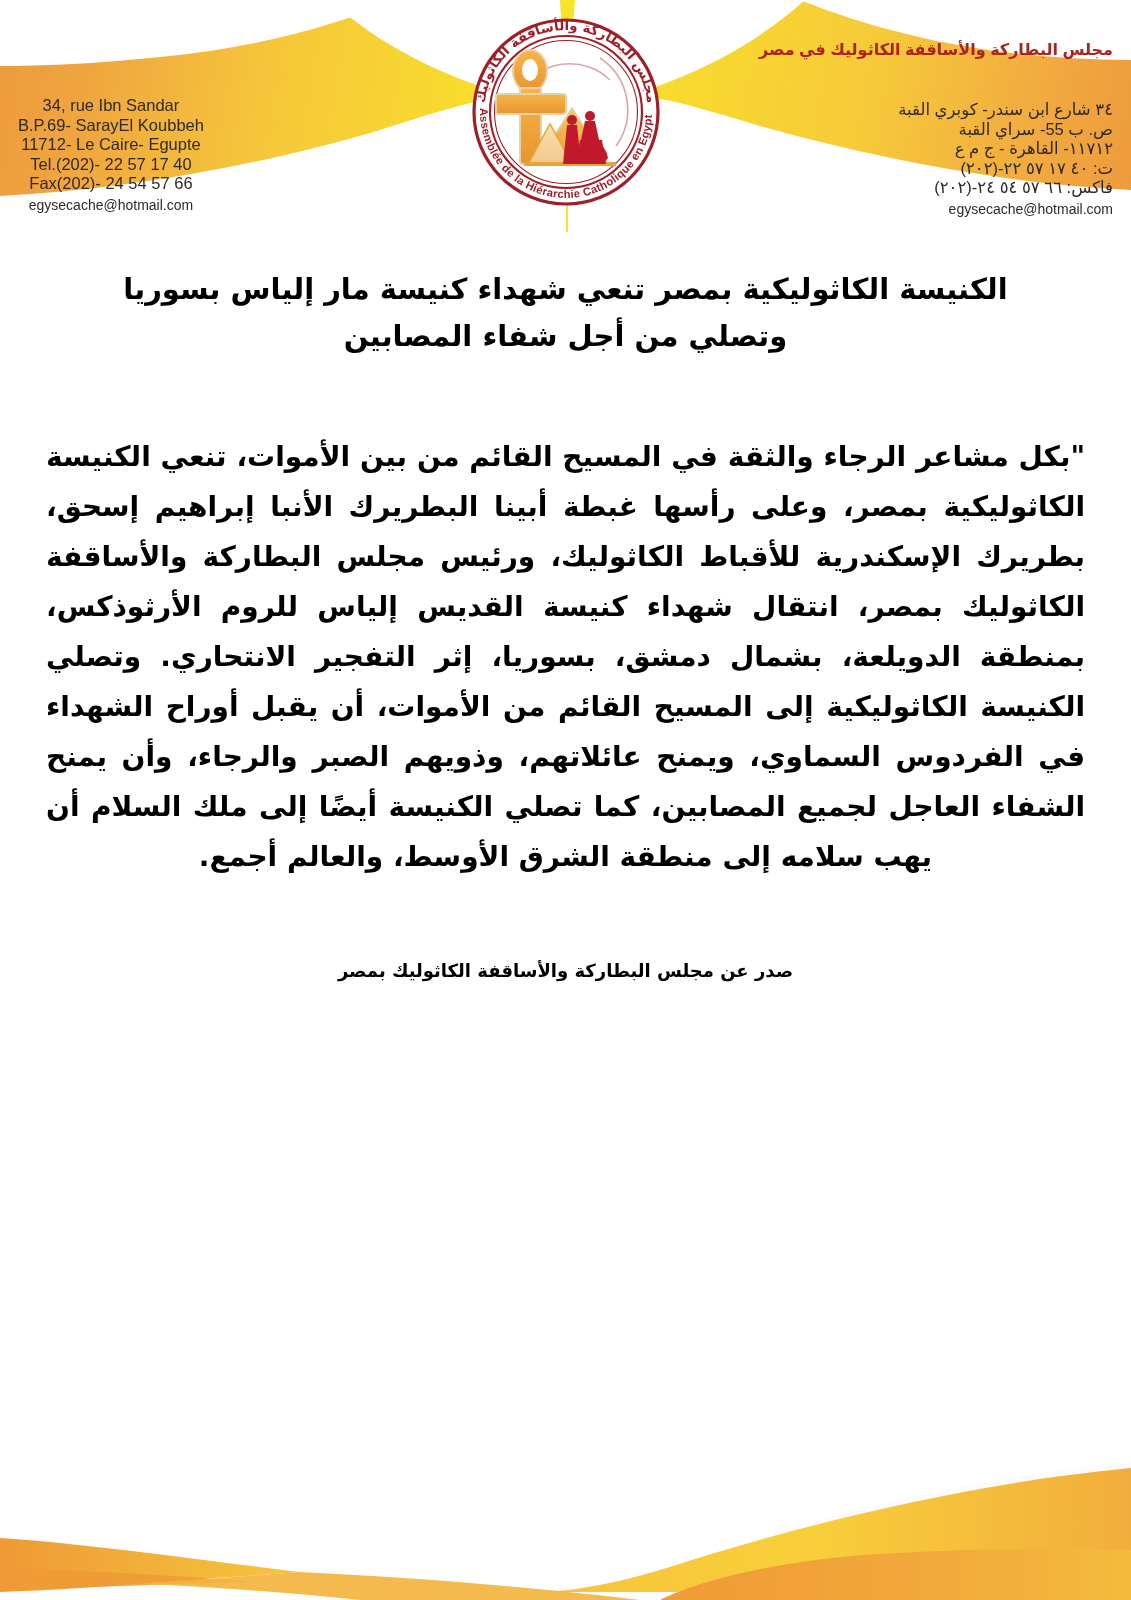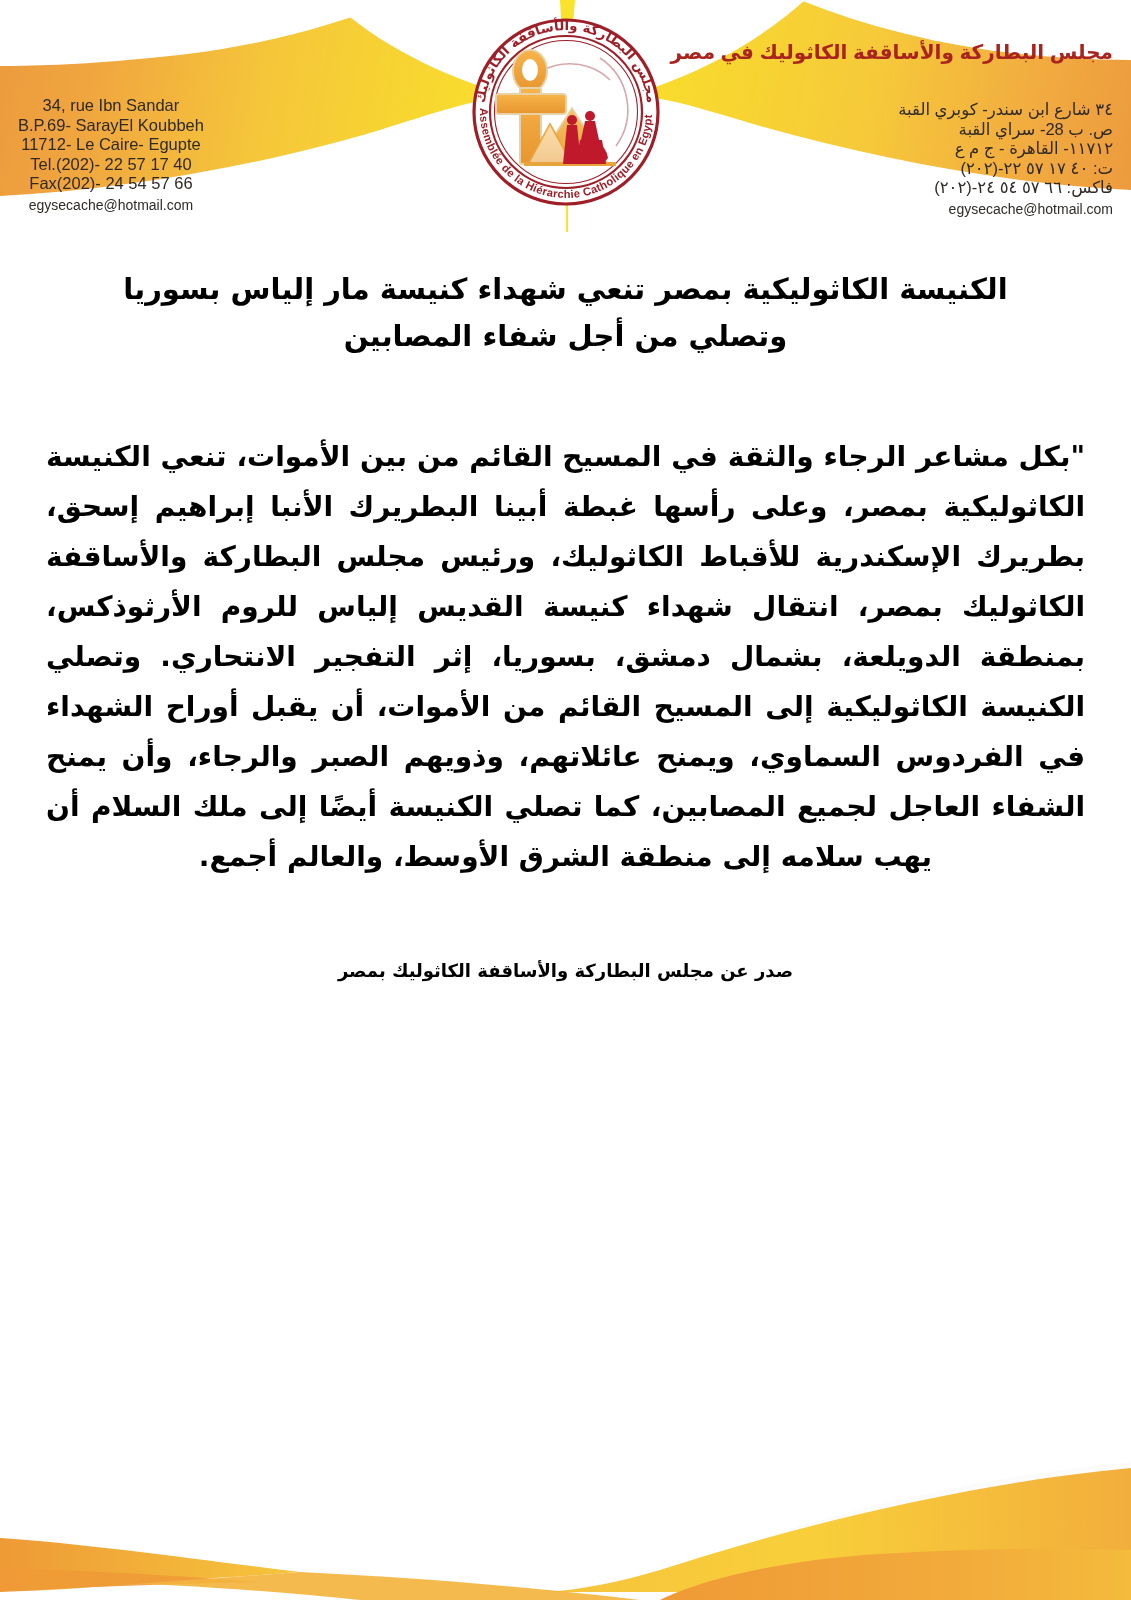--- a/index.html
+++ b/index.html
@@ -57,21 +57,21 @@
     letter-spacing: -0.2px;
     direction: ltr;
     text-align: left;
     white-space: nowrap;
   }
   .lh-right-title {
     position: absolute;
     right: 18px;
     top: 40px;
     color: #a9231f;
-    font-size: 20px;
+    font-size: 16px;
     font-weight: bold;
     direction: rtl;
     text-align: right;
     white-space: nowrap;
   }
   .lh-left-addr {
     position: absolute;
     left: 18px;
     top: 96px;
     direction: ltr;
@@ -202,21 +202,21 @@
     <div>34, rue Ibn Sandar</div>
     <div>B.P.69- SarayEl Koubbeh</div>
     <div>11712- Le Caire- Egupte</div>
     <div>Tel.(202)- 22 57 17 40</div>
     <div>Fax(202)- 24 54 57 66</div>
     <div class="mail">egysecache@hotmail.com</div>
   </div>
 
   <div class="lh-right-addr">
     <div>٣٤ شارع ابن سندر- كوبري القبة</div>
-    <div>ص. ب 28- سراي القبة</div>
+    <div>ص. ب 55- سراي القبة</div>
     <div>١١٧١٢- القاهرة - ج م ع</div>
     <div>ت: ٤٠ ١٧ ٥٧ ٢٢-(٢٠٢)</div>
     <div>فاكس: ٦٦ ٥٧ ٥٤ ٢٤-(٢٠٢)</div>
     <div class="mail">egysecache@hotmail.com</div>
   </div>
 
   <svg class="logo" viewBox="0 0 232 232">
     <defs>
       <path id="arcTop" d="M 116,116 m -88,0 a 88,88 0 1,1 176,0" fill="none"></path>
       <path id="arcTopIn" d="M 34,116 a 82,82 0 0,1 164,0" fill="none"></path>

